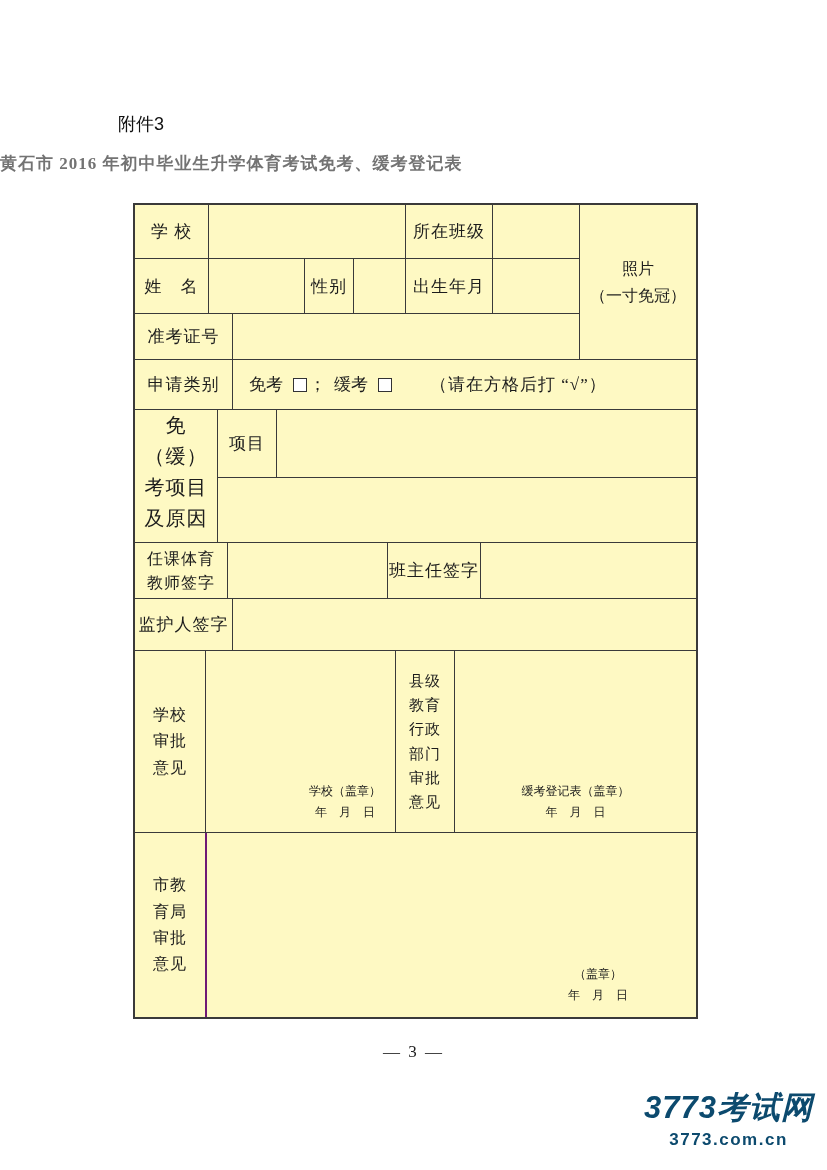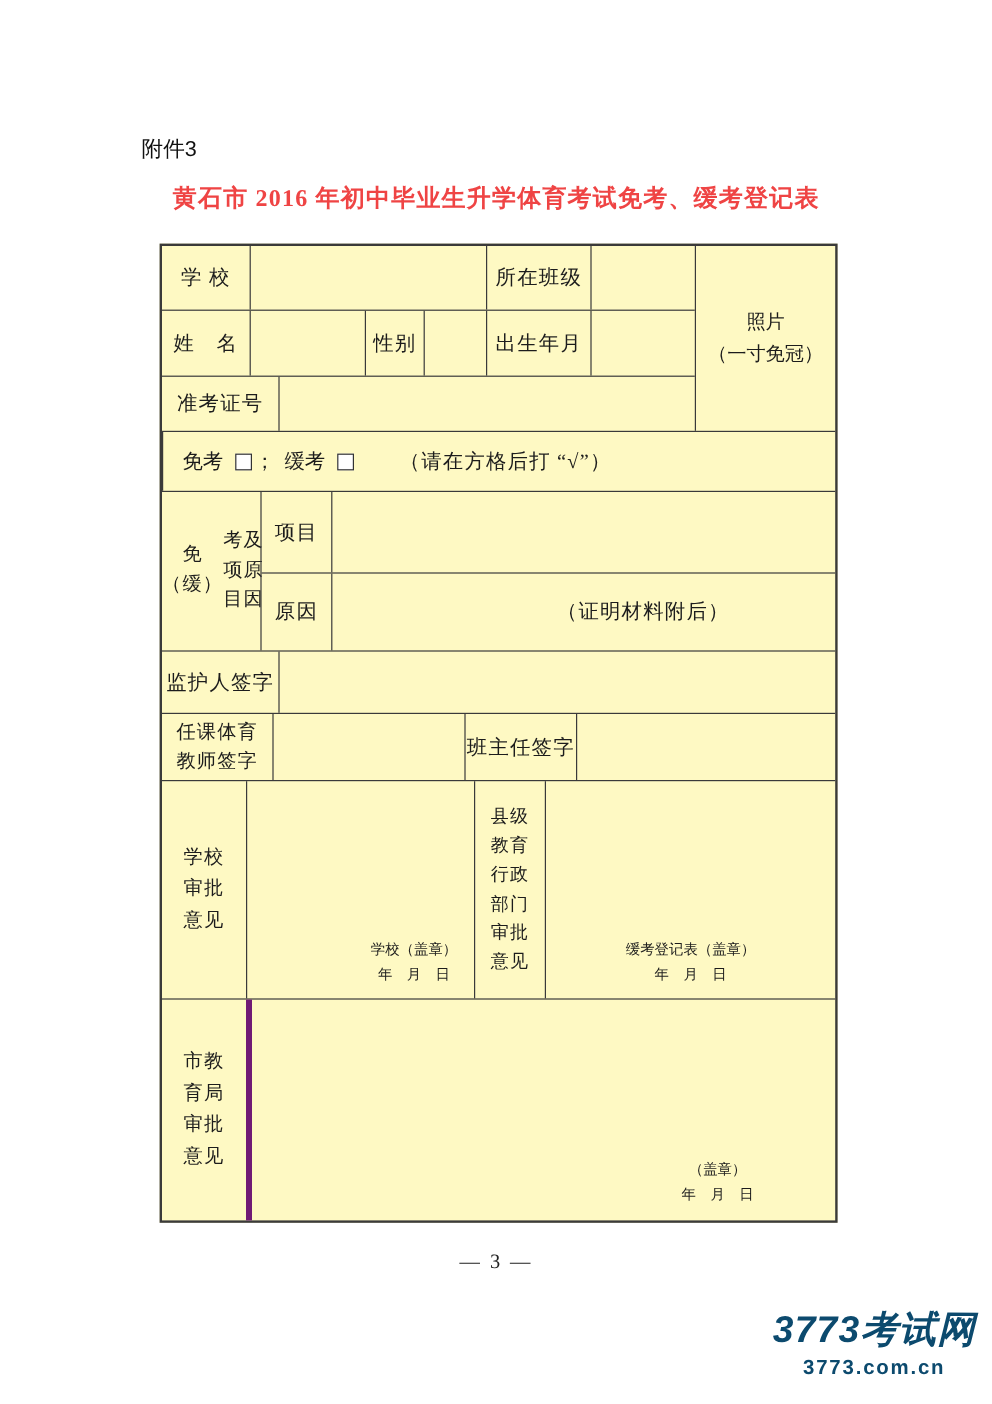--- a/index.html
+++ b/index.html
@@ -7,21 +7,21 @@
   .page {
     position:relative; width:827px; height:1154px; background:#ffffff;
     font-family:"Liberation Serif", serif; color:#1c1c1c; overflow:hidden;
   }
   .attachment {
     position:absolute; left:118px; top:112px;
     font-family:"Liberation Sans", sans-serif; font-size:18px; color:#111;
   }
   .doc-title {
     position:absolute; left:0; top:152px; width:100%;
-    text-align:center; font-size:20px; font-weight:bold; letter-spacing:1px; color:#ef4444;
+    text-align:left; font-size:17px; font-weight:bold; letter-spacing:1px; color:#737373;
   }
   
   .tbl {
     position:absolute; left:133px; top:203px; width:565px;
     border:2px solid #3a3a3a; background:#fef9c3; font-size:17px;
   }
   .grp { display:flex; }
   .grp + .grp { border-top:1px solid #3a3a3a; }
   .row { display:flex; }
   .cell { display:flex; align-items:center; justify-content:center; }
@@ -55,21 +55,21 @@
   .apply-content { flex:1; display:flex; align-items:center; padding-left:16px; border-left:1px solid #3a3a3a; }
   .cb {
     display:inline-block; width:14px; height:14px; border:1.5px solid #333;
     margin:0 2px 0 10px; background:#fff;
   }
   .sep { margin-right:8px; }
   .apply-note { margin-left:36px; letter-spacing:1px; }
 
   
   .grpC { height:133px; }
-  .w-rlabel { width:82px; display:flex; flex-direction:row; align-items:center; justify-content:space-between; line-height:1.55; font-size:16px; }
+  .w-rlabel { width:82px; display:flex; flex-direction:column; align-items:center; justify-content:flex-start; line-height:1.55; font-size:20px; }
   .grpC-right { flex:1; display:flex; flex-direction:column; border-left:1px solid #3a3a3a; }
   .rowC1 { height:68px; border-bottom:1px solid #3a3a3a; }
   .rowC2 { height:65px; }
   .w-sublbl { width:58px; }
   .reason-content { flex:1; display:flex; align-items:center; border-left:1px solid #3a3a3a; }
   .reason-note { margin-left:auto; margin-right:88px; letter-spacing:1px; }
 
   
   .grpD { height:52px; }
   
@@ -83,21 +83,21 @@
   .w-applbl { width:70px; display:flex; flex-direction:column; align-items:center; justify-content:center; line-height:1.65; font-size:16px; }
   .stamp-cell { display:flex; flex-direction:column; justify-content:flex-end; border-left:1px solid #3a3a3a; }
   .w-schoolstamp { width:190px; }
   .w-county { width:59px; border-left:1px solid #3a3a3a; display:flex; flex-direction:column; align-items:center; justify-content:center; line-height:1.62; font-size:15px; }
   .stamp-block { text-align:center; line-height:1.7; padding-bottom:10px; font-size:12px; }
   .stamp-block.shift-right { margin-left:auto; margin-right:14px; }
   .stamp-block.centered { margin:0 auto; }
 
   
   .grpG { height:185px; }
-  .grpG-content { flex:1; display:flex; flex-direction:column; justify-content:flex-end; align-items:flex-end; border-left:5px solid #701a75; }
+  .grpG-content { flex:1; display:flex; flex-direction:column; justify-content:flex-end; align-items:flex-end; border-left:2px solid #701a75; }
   .grpG-content .stamp-block { margin-right:68px; padding-bottom:12px; }
 
   
   .pagenum {
     position:absolute; left:0; top:1042px; width:100%;
     text-align:center; font-size:17px; letter-spacing:2px; color:#222;
   }
   .watermark { position:absolute; right:14px; bottom:4px; text-align:center; font-family:"Liberation Sans", sans-serif; }
   .wm-name { font-size:31px; font-weight:bold; font-style:italic; letter-spacing:1px; }
   .wm-url  { font-size:17px; font-weight:bold; letter-spacing:1.5px; margin-top:1px; }
@@ -134,20 +134,21 @@
           <div class="cell flex1"></div>
         </div>
       </div>
       <div class="photo-cell">
         <div>照片</div>
         <div>（一寸免冠）</div>
       </div>
     </div>
 
     <div class="grp grpB">
+      <div class="cell lbl w-label2">申请类别</div>
       <div class="apply-content">
         <span>免考</span>
         <span class="cb"></span>
         <span class="sep">；</span>
         <span>缓考</span>
         <span class="cb"></span>
         <span class="apply-note">（请在方格后打 “√”）</span>
       </div>
     </div>
 
@@ -155,41 +156,35 @@
       <div class="w-rlabel lbl">
         <div>免（缓）</div>
         <div>考项目</div>
         <div>及原因</div>
       </div>
       <div class="grpC-right">
         <div class="row rowC1">
           <div class="cell lbl w-sublbl">项目</div>
           <div class="reason-content"></div>
         </div>
-        <div class="row rowC2">
-          <div class="cell lbl w-sublbl">原因</div>
-          <div class="reason-content">
-            <span class="reason-note">（证明材料附后）</span>
-          </div>
-        </div>
-      </div>
-    </div>
-
-    <div class="grp grpD">
-      <div class="cell lbl w-label2">监护人签字</div>
-      <div class="cell flex1"></div>
+      </div>
     </div>
 
     <div class="grp grpE">
       <div class="w-teacher lbl">
         <div>任课体育</div>
         <div>教师签字</div>
       </div>
       <div class="cell w-teacherv bl"></div>
       <div class="cell lbl w-head">班主任签字</div>
+      <div class="cell flex1"></div>
+    </div>
+
+    <div class="grp grpD">
+      <div class="cell lbl w-label2">监护人签字</div>
       <div class="cell flex1"></div>
     </div>
 
     <div class="grp grpF">
       <div class="w-applbl lbl">
         <div>学校</div>
         <div>审批</div>
         <div>意见</div>
       </div>
       <div class="stamp-cell w-schoolstamp">

